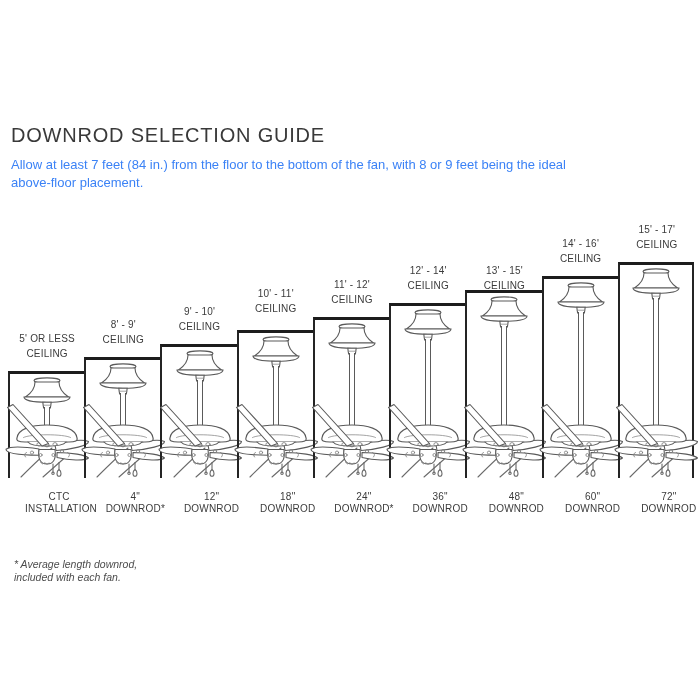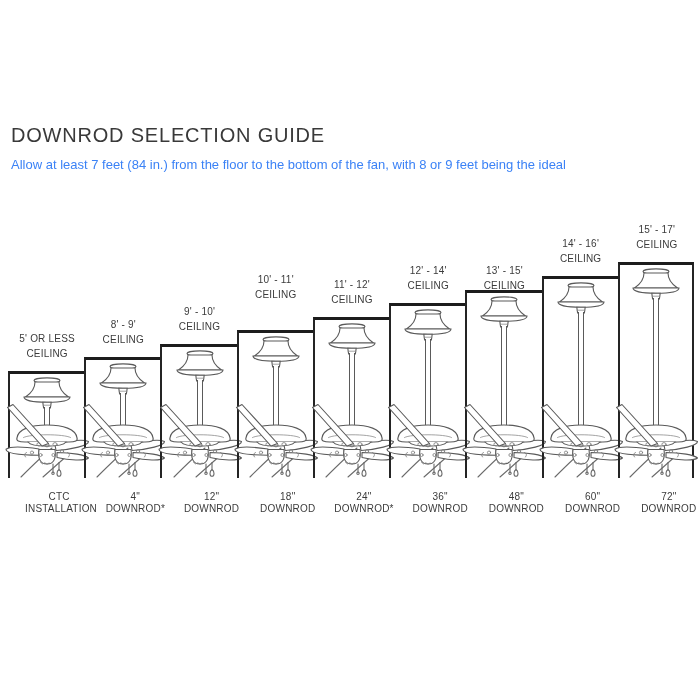--- a/index.html
+++ b/index.html
@@ -46,20 +46,21 @@
 </style>
 </head>
 <body>
 
 <div id="stage">
 
   <div id="title">DOWNROD SELECTION GUIDE</div>
 
   <div id="intro">
     <div>Allow at least 7 feet (84 in.) from the floor to the bottom of the fan, with 8 or 9 feet being the ideal</div>
+    <div>above-floor placement.</div>
   </div>
 
   <div id="diagram">
       <div class="col" style="left: 1px;">
     <div class="ceil-label" style="top: 331px;">
       <div>5' OR LESS</div>
       <div>CEILING</div>
     </div>
 
     <div class="box" style="top: 371px; height: 107px;">
@@ -230,21 +231,21 @@
         <path d="M50,45.5 C51.8,46.6 52,48.8 52,49.5 C52,51.3 51.2,52.3 50,52.3 C48.8,52.3 48,51.3 48,49.5 C48,48.8 48.2,46.6 50,45.5 Z" fill="#ffffff" stroke="#6a6a6a"></path>
       </svg>
     </div>
 
     <div class="rod-label">
       <div>12"</div>
       <div>DOWNROD</div>
     </div>
   </div>
       <div class="col" style="left: 229.66px;">
-    <div class="ceil-label" style="top: 272px;">
+    <div class="ceil-label" style="top: 286px;">
       <div>10' - 11'</div>
       <div>CEILING</div>
     </div>
 
     <div class="box" style="top: 330px; height: 148px;">
 
       <svg class="canopy" width="76" height="32" viewBox="0 0 76 32" fill="none" stroke="#5a5a5a" stroke-width="1.1" stroke-linecap="round">
         <ellipse cx="38" cy="3.6" rx="13" ry="2.7" fill="#ffffff"></ellipse>
         <path d="M26,5 C26,11 22.5,16 16.5,20 L59.5,20 C53.5,16 50,11 50,5 Z" fill="#ffffff"></path>
         <path d="M15,20 L61,20 C61,23.2 53,25.3 38,25.3 C23,25.3 15,23.2 15,20 Z" fill="#ffffff"></path>
@@ -591,14 +592,18 @@
       </svg>
     </div>
 
     <div class="rod-label">
       <div>72"</div>
       <div>DOWNROD</div>
     </div>
   </div>
     </div>
 
+  <div id="footnote">
+    <div>* Average length downrod,</div>
+    <div>included with each fan.</div>
+  </div>
 
 </div>
 
 </body></html>

